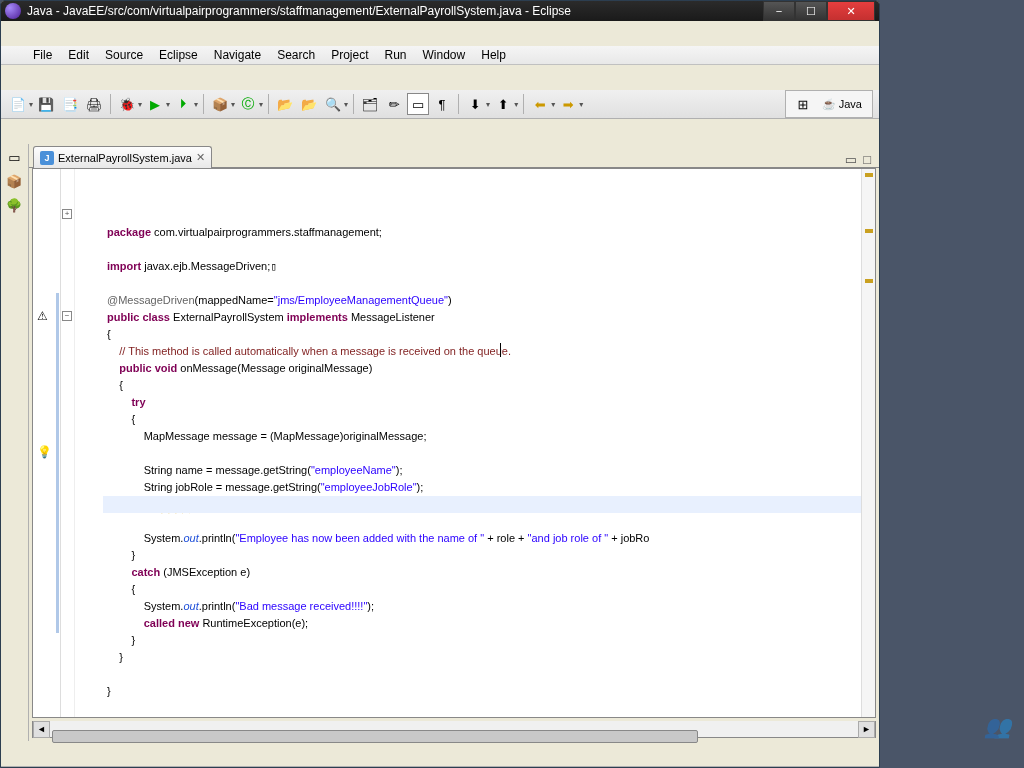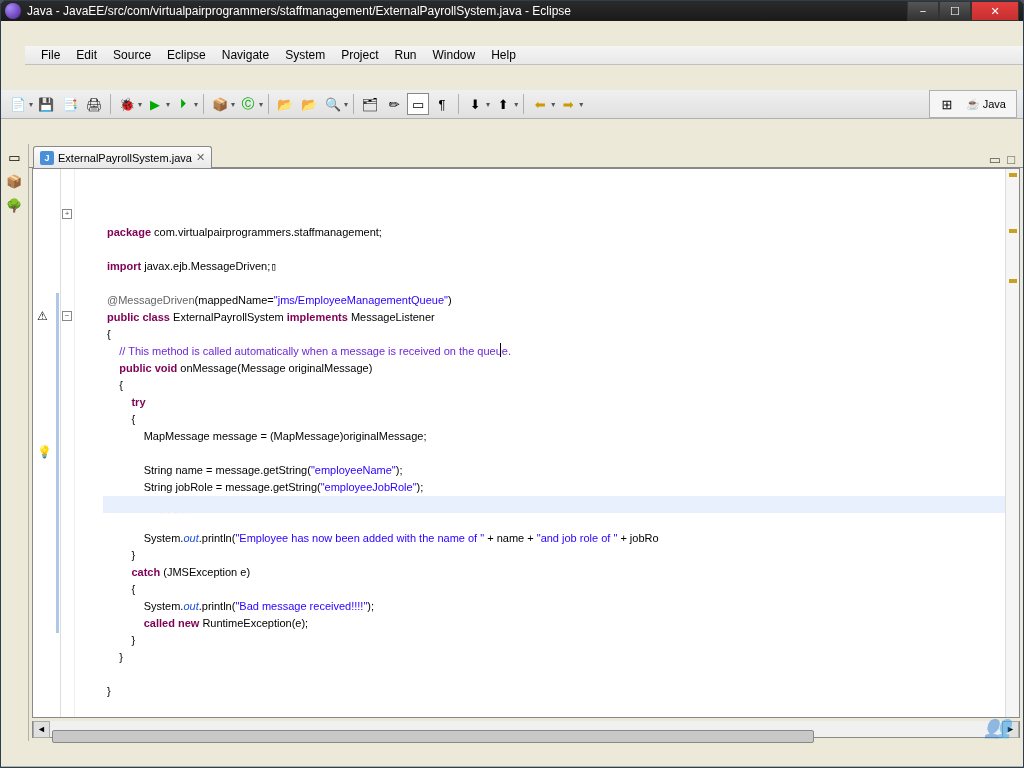--- a/index.html
+++ b/index.html
@@ -1,30 +1,30 @@
 <!DOCTYPE html>
 <html><head>
 <meta charset="utf-8">
 <style>
 * { margin: 0; padding: 0; box-sizing: border-box; font-family: "Segoe UI", Tahoma, sans-serif; }
 body { background: #4a5568; overflow: hidden; width: 1024px; height: 768px; }
 
-.window { width: 1024px; height: 768px; background: #ece9d8; display: flex; flex-direction: column; border: 1px solid #2c3e50; border-radius: 4px 4px 0 0; overflow: hidden; gap: 25px; }
+.window { width: 880px; height: 768px; background: #ece9d8; display: flex; flex-direction: column; border: 1px solid #2c3e50; border-radius: 4px 4px 0 0; overflow: hidden; gap: 25px; }
 
 .titlebar { height: 28px; background: linear-gradient(to bottom, #2b2b2b, #1a1a1a); display: flex; align-items: center; padding: 0 4px; color: #fff; font-size: 12px; }
 .titlebar-icon { width: 16px; height: 16px; background: radial-gradient(circle at 30% 30%, #a78bfa, #4c1d95); border-radius: 50%; margin-right: 6px; }
 .titlebar-text { flex: 1; }
 .win-controls { display: flex; gap: 0; }
 .win-btn { width: 32px; height: 20px; display: flex; align-items: center; justify-content: center; font-size: 11px; border: 1px solid #333; background: linear-gradient(to bottom, #555, #333); color: #fff; cursor: pointer; }
 .win-btn.close { background: linear-gradient(to bottom, #e53e3e, #c53030); width: 48px; }
 .win-btn.min::before { content: "−"; }
 .win-btn.max::before { content: "☐"; }
 .win-btn.close::before { content: "✕"; }
 
-.menubar { height: 22px; background: linear-gradient(to bottom, #f5f5f5, #e8e8e8); display: flex; align-items: center; padding: 0 8px; font-size: 12px; border-bottom: 1px solid #c0c0c0; margin-left: 24px; }
+.menubar { height: 22px; background: linear-gradient(to bottom, #f5f5f5, #e8e8e8); display: flex; align-items: center; padding: 0 24px; font-size: 12px; border-bottom: 1px solid #c0c0c0; }
 .menu-item { padding: 2px 8px; cursor: pointer; }
 
 .toolbar { height: 30px; background: linear-gradient(to bottom, #f0f0f0, #e0e0e0); display: flex; align-items: center; padding: 0 6px; border-bottom: 1px solid #b0b0b0; gap: 2px; }
 .tool-btn { width: 22px; height: 22px; display: flex; align-items: center; justify-content: center; cursor: pointer; border: 1px solid transparent; font-size: 13px; }
 .tool-sep { width: 1px; height: 20px; background: #b0b0b0; margin: 0 3px; }
 .tool-drop { font-size: 8px; color: #555; margin-left: -2px; cursor: pointer; }
 .perspective-area { margin-left: auto; display: flex; align-items: center; gap: 4px; padding: 2px 6px; border: 1px solid #b0b0b0; background: #f5f5f5; }
 .perspective-btn { display: flex; align-items: center; gap: 3px; padding: 1px 4px; font-size: 11px; }
 
 .main-area { flex: 1; display: flex; background: #ece9d8; }
@@ -45,21 +45,21 @@
 .warn-mark { position: absolute; left: 4px; width: 14px; height: 14px; font-size: 12px; }
 .code-area { flex: 1; font-family: Consolas, monospace; font-size: 11px; line-height: 17px; padding: 4px 0 0 4px; white-space: pre; overflow: hidden; position: relative; margin-left: 28px; }
 .overview { width: 14px; background: #f5f5f5; border-left: 1px solid #ddd; position: relative; }
 .ov-mark { position: absolute; right: 2px; width: 8px; height: 4px; }
 
 .hl-line { position: absolute; left: 0; right: 0; height: 17px; background: #e8f0fe; }
 .cursor { position: absolute; width: 1px; height: 14px; background: #000; }
 
 .kw { color: #7f0055; font-weight: bold; }
 .str { color: #2a00ff; }
-.cmt { color: #6d28d9; }
+.cmt { color: #7f1d1d; }
 .ann { color: #646464; }
 .fld { color: #1d4ed8; font-style: italic; }
 .underline-warn { text-decoration-line: underline; text-decoration-style: wavy; text-decoration-color: #d4a017; }
 
 .scrollbar-h { height: 17px; background: #f0f0f0; border-top: 1px solid #ccc; display: flex; align-items: center; }
 .sb-btn { width: 17px; height: 17px; background: #e0e0e0; border: 1px solid #aaa; font-size: 9px; display: flex; align-items: center; justify-content: center;}
 .sb-track { flex: 1; position: relative; }
 .sb-thumb { position: absolute; height: 13px; top: 1px; background: #c8c8c8; border: 1px solid #888; border-radius: 2px; }
 
 .statusbar { height: 22px; background: linear-gradient(to bottom, #f0f0f0, #e0e0e0); border-top: 1px solid #b0b0b0; display: flex; align-items: center; font-size: 11px; }
@@ -83,21 +83,21 @@
       <div class="win-btn close"></div>
     </div>
   </div>
 
   <div class="menubar">
     <div class="menu-item">File</div>
     <div class="menu-item">Edit</div>
     <div class="menu-item">Source</div>
     <div class="menu-item">Eclipse</div>
     <div class="menu-item">Navigate</div>
-    <div class="menu-item">System</div>
+    <div class="menu-item">Search</div>
     <div class="menu-item">Project</div>
     <div class="menu-item">Run</div>
     <div class="menu-item">Window</div>
     <div class="menu-item">Help</div>
   </div>
 
   <div class="toolbar">
     <div class="tool-btn">📄</div>
       <span class="tool-drop">▾</span>
     <div class="tool-btn">💾</div>
@@ -188,21 +188,21 @@
 <span>    </span><span class="kw">public</span><span class="kw"> void</span><span> onMessage(Message originalMessage)</span>
 <span>    {</span>
 <span>        </span><span class="kw">try</span>
 <span>        {</span>
 <span>            MapMessage message = (MapMessage)originalMessage;</span>
 
 <span>            String name = message.getString(</span><span class="str">"employeeName"</span><span>);</span>
 <span>            String jobRole = message.getString(</span><span class="str">"employeeJobRole"</span><span>);</span>
 <span>            </span><span class="kw">int</span><span> </span><span class="underline-warn">salary</span><span> = message.getInt(</span><span class="str">"employeeSalary"</span><span>);</span>
 
-<span>            System.</span><span class="fld">out</span><span>.println(</span><span class="str">"Employee has now been added with the name of "</span><span> + name + </span><span class="str">"and job role of "</span><span> + jobRo</span>
+<span>            System.</span><span class="fld">out</span><span>.println(</span><span class="str">"Employee has now been added with the name of "</span><span> + role + </span><span class="str">"and job role of "</span><span> + jobRo</span>
 <span>        }</span>
 <span>        </span><span class="kw">catch</span><span> (JMSException e)</span>
 <span>        {</span>
 <span>            System.</span><span class="fld">out</span><span>.println(</span><span class="str">"Bad message received!!!!"</span><span>);</span>
 <span>            </span><span class="kw">called</span><span class="kw"> new</span><span> RuntimeException(e);</span>
 <span>        }</span>
 <span>    }</span>
 
 <span>}</span>
         </div>

